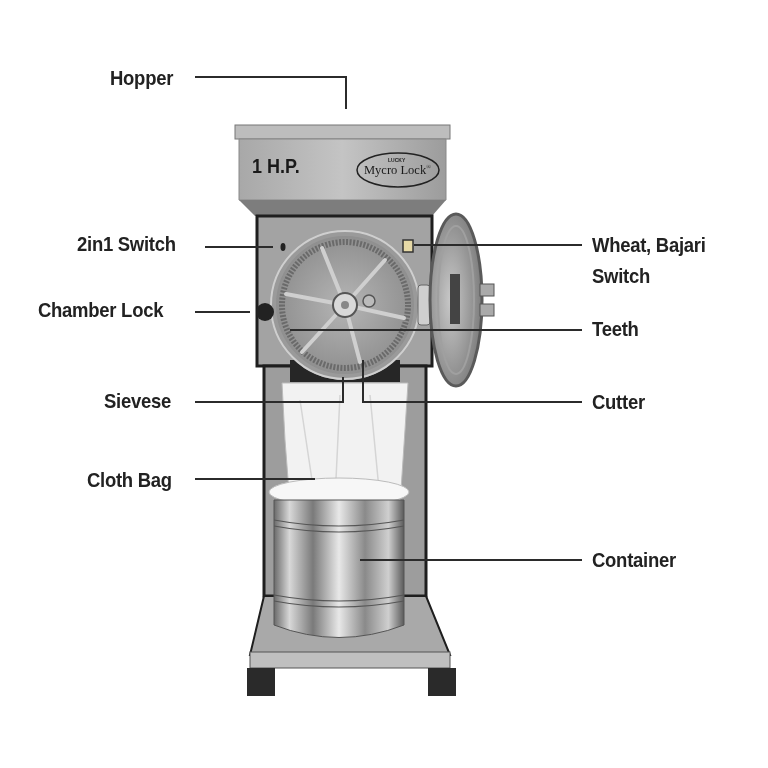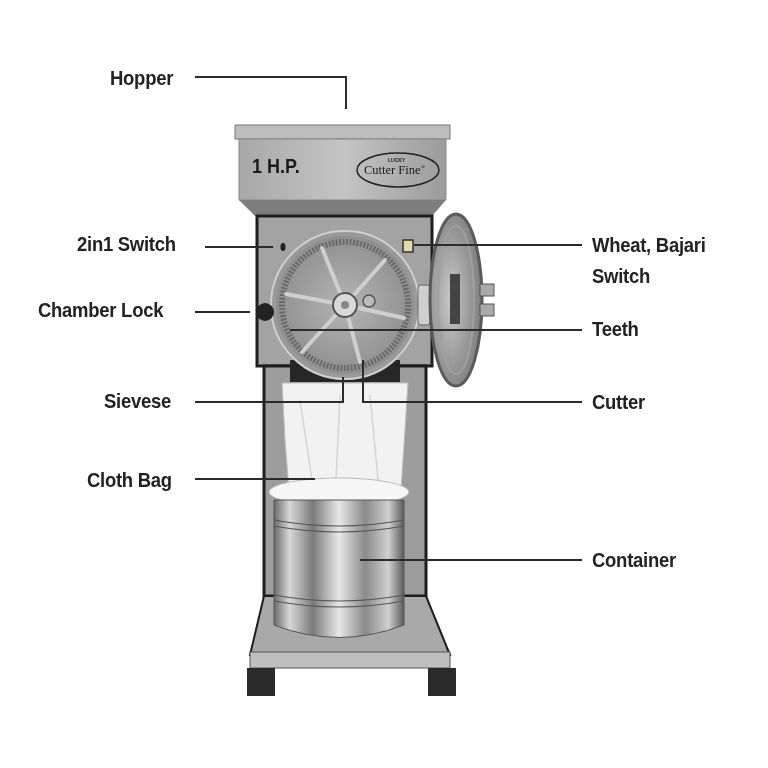--- a/index.html
+++ b/index.html
@@ -91,21 +91,21 @@
   <rect x="450" y="274" width="10" height="50" fill="#444"></rect>
   <rect x="480" y="284" width="14" height="12" fill="#aaa" stroke="#555" stroke-width="1"></rect>
   <rect x="480" y="304" width="14" height="12" fill="#aaa" stroke="#555" stroke-width="1"></rect>
 
   <ellipse cx="398" cy="170" rx="41" ry="17" fill="none" stroke="#222" stroke-width="1.5"></ellipse>
 </svg>
 
 <div style="position:absolute;left:252px;top:155px;font-family:'Liberation Sans',sans-serif;font-weight:bold;font-size:20px;color:#1a1a1a;transform:scaleX(0.9);transform-origin:left center;">1 H.P.</div>
 <div style="position:absolute;left:388px;top:157px;font-family:'Liberation Sans',sans-serif;font-size:5px;font-weight:bold;color:#222;">LUCKY</div>
 <div style="position:absolute;left:364px;top:163px;font-family:'Liberation Serif',serif;font-size:12.5px;color:#1a1a1a;white-space:nowrap;">
-  <span>Cutter Fine</span><sup style="font-size:6px;">®</sup>
+  <span>Mycro Lock</span><sup style="font-size:6px;">®</sup>
 </div>
 
 <div class="label" style="left:110px;top:65px;">Hopper</div>
 <div class="line" style="left:195px;top:76px;width:152px;height:2px;"></div>
 <div class="line" style="left:345px;top:76px;width:2px;height:33px;"></div>
 
 <div class="label" style="left:77px;top:231px;">2in1 Switch</div>
 <div class="line" style="left:205px;top:246px;width:68px;height:2px;"></div>
 
 <div class="label" style="left:38px;top:297px;">Chamber Lock</div>

